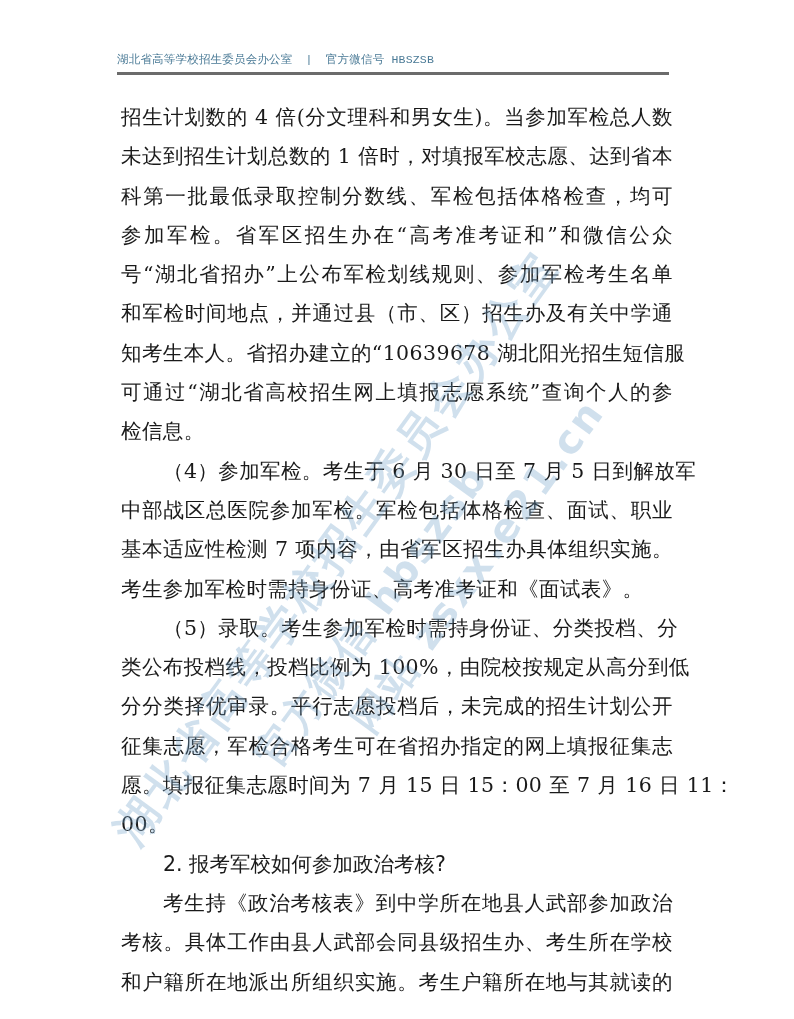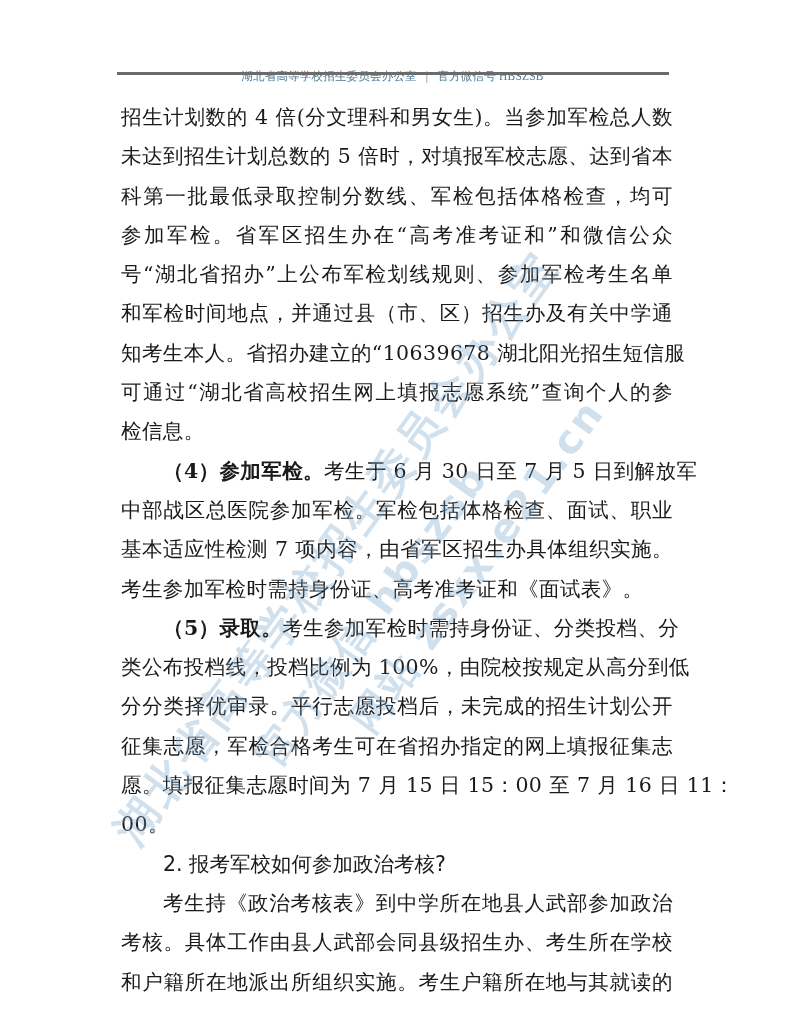--- a/index.html
+++ b/index.html
@@ -3,43 +3,43 @@
 <meta charset="utf-8">
 <style>
   html, body { margin: 0; padding: 0; }
   body {
     width: 794px; height: 1019px; overflow: hidden;
     background: #ffffff; position: relative;
     font-family: "DejaVu Serif", "Liberation Serif", serif;
     color: #1a1a1a;
   }
   .header {
-    position: absolute; left: 117px; top: 68px; width: 551px;
-    text-align: center;
-    font-family: Liberation Serif, serif;
+    position: absolute; left: 117px; top: 52px; width: 551px;
+    text-align: left;
+    font-family: Liberation Mono, monospace;
     font-size: 11.5px; color: #4a7a96; letter-spacing: 0.2px;
     line-height: 16px;
   }
   .header-rule {
     position: absolute; left: 117px; top: 72px; width: 552px; height: 3px;
     background: #6b6b6b;
   }
   .page {
     position: absolute; left: 121px; top: 98px; width: 552px;
   }
   .line {
     height: 39.3px; line-height: 39.3px;
     font-size: 20.5px; white-space: nowrap;
     text-align: justify; text-align-last: justify;
     letter-spacing: 0.4px;
     overflow: visible;
   }
   .line.last { text-align-last: left; }
   .indent { padding-left: 42px; }
-  .bold { font-weight: bold; }
+  .bold { font-weight: normal; }
   .heading {
     font-family: "DejaVu Sans", "Liberation Sans", sans-serif;
     font-size: 20.5px; text-align-last: left; letter-spacing: 0;
   }
   .watermark {
     position: absolute; pointer-events: none;
     color: #6fa0c8; opacity: 0.32;
     font-family: "DejaVu Sans", "Liberation Sans", sans-serif;
     font-weight: bold; white-space: nowrap;
     transform-origin: left center;
@@ -54,21 +54,21 @@
 <div class="header">
   <span>湖北省高等学校招生委员会办公室</span>
   <span style="margin:0 6px;">|</span>
   <span>官方微信号 HBSZSB</span>
 </div>
 <div class="header-rule"></div>
 
 <div class="page">
   <div>
     <div class="line">招生计划数的 4 倍(分文理科和男女生)。当参加军检总人数</div>
-    <div class="line">未达到招生计划总数的 5 倍时，对填报军校志愿、达到省本</div>
+    <div class="line">未达到招生计划总数的 1 倍时，对填报军校志愿、达到省本</div>
     <div class="line">科第一批最低录取控制分数线、军检包括体格检查，均可</div>
     <div class="line">参加军检。省军区招生办在“高考准考证和”和微信公众</div>
     <div class="line">号“湖北省招办”上公布军检划线规则、参加军检考生名单</div>
     <div class="line">和军检时间地点，并通过县（市、区）招生办及有关中学通</div>
     <div class="line">知考生本人。省招办建立的“10639678 湖北阳光招生短信服</div>
     <div class="line">可通过“湖北省高校招生网上填报志愿系统”查询个人的参</div>
     <div class="line last">检信息。</div>
   </div>
 
   <div>

